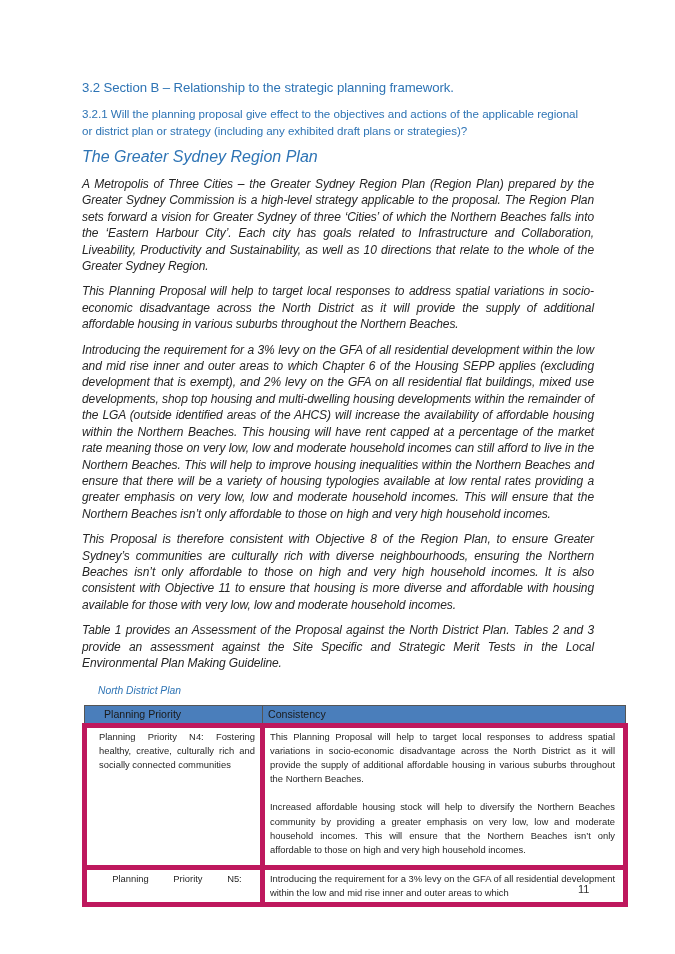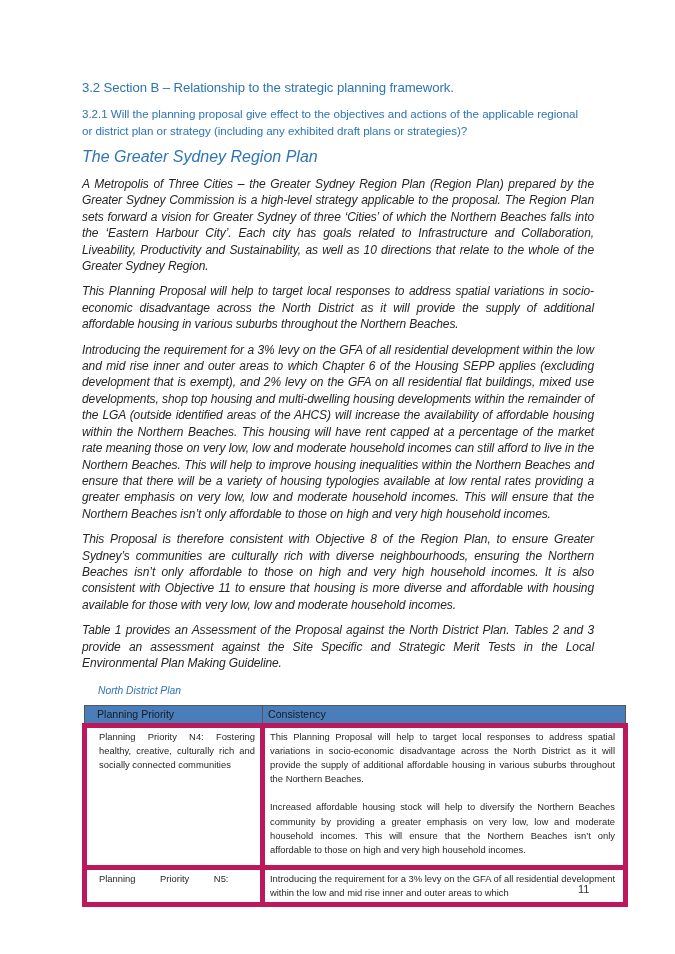--- a/index.html
+++ b/index.html
@@ -25,21 +25,21 @@
     .table-caption {
       color: #2e74b5; font-size: 10.3px; font-style: italic;
       margin: 14px 0 9px 16px;
     }
     table.plan {
       border-collapse: collapse; width: 541px; margin-left: 0;
       font-size: 9.4px; line-height: 14.2px; table-layout: fixed;
     }
     table.plan th {
       background: #4a7ebb; color: #1a1a1a; font-weight: normal;
-      text-align: left; font-size: 10.6px; padding: 1px 12px;
+      text-align: left; font-size: 10.6px; padding: 1px 19px;
       border: 1px solid #555;
     }
     table.plan td {
       border: 5px solid #be185d; vertical-align: top; padding: 2px 5px 8px 12px;
       text-align: justify;
     }
     table.plan td.col2 { padding-left: 5px; padding-right: 8px; }
     table.plan td p { margin: 0 0 14px 0; }
     table.plan td p:last-child { margin-bottom: 0; }
     .page-number {
@@ -77,21 +77,21 @@
       <tr>
         <td>
           <span>Planning Priority N4: Fostering healthy, creative, culturally rich and socially connected communities</span>
         </td>
         <td class="col2">
           <p>This Planning Proposal will help to target local responses to address spatial variations in socio-economic disadvantage across the North District as it will provide the supply of additional affordable housing in various suburbs throughout the Northern Beaches.</p>
           <p>Increased affordable housing stock will help to diversify the Northern Beaches community by providing a greater emphasis on very low, low and moderate household incomes. This will ensure that the Northern Beaches isn’t only affordable to those on high and very high household incomes.</p>
         </td>
       </tr>
       <tr>
-        <td style="padding-bottom:1px; word-spacing:22px; text-align:left">
+        <td style="padding-bottom:1px; word-spacing:22px; text-align:center">
           <span>Planning Priority N5:</span>
         </td>
         <td class="col2" style="padding-bottom:1px">
           <p>Introducing the requirement for a 3% levy on the GFA of all residential development within the low and mid rise inner and outer areas to which</p>
         </td>
       </tr>
     </tbody>
   </table>
 </div>
 

